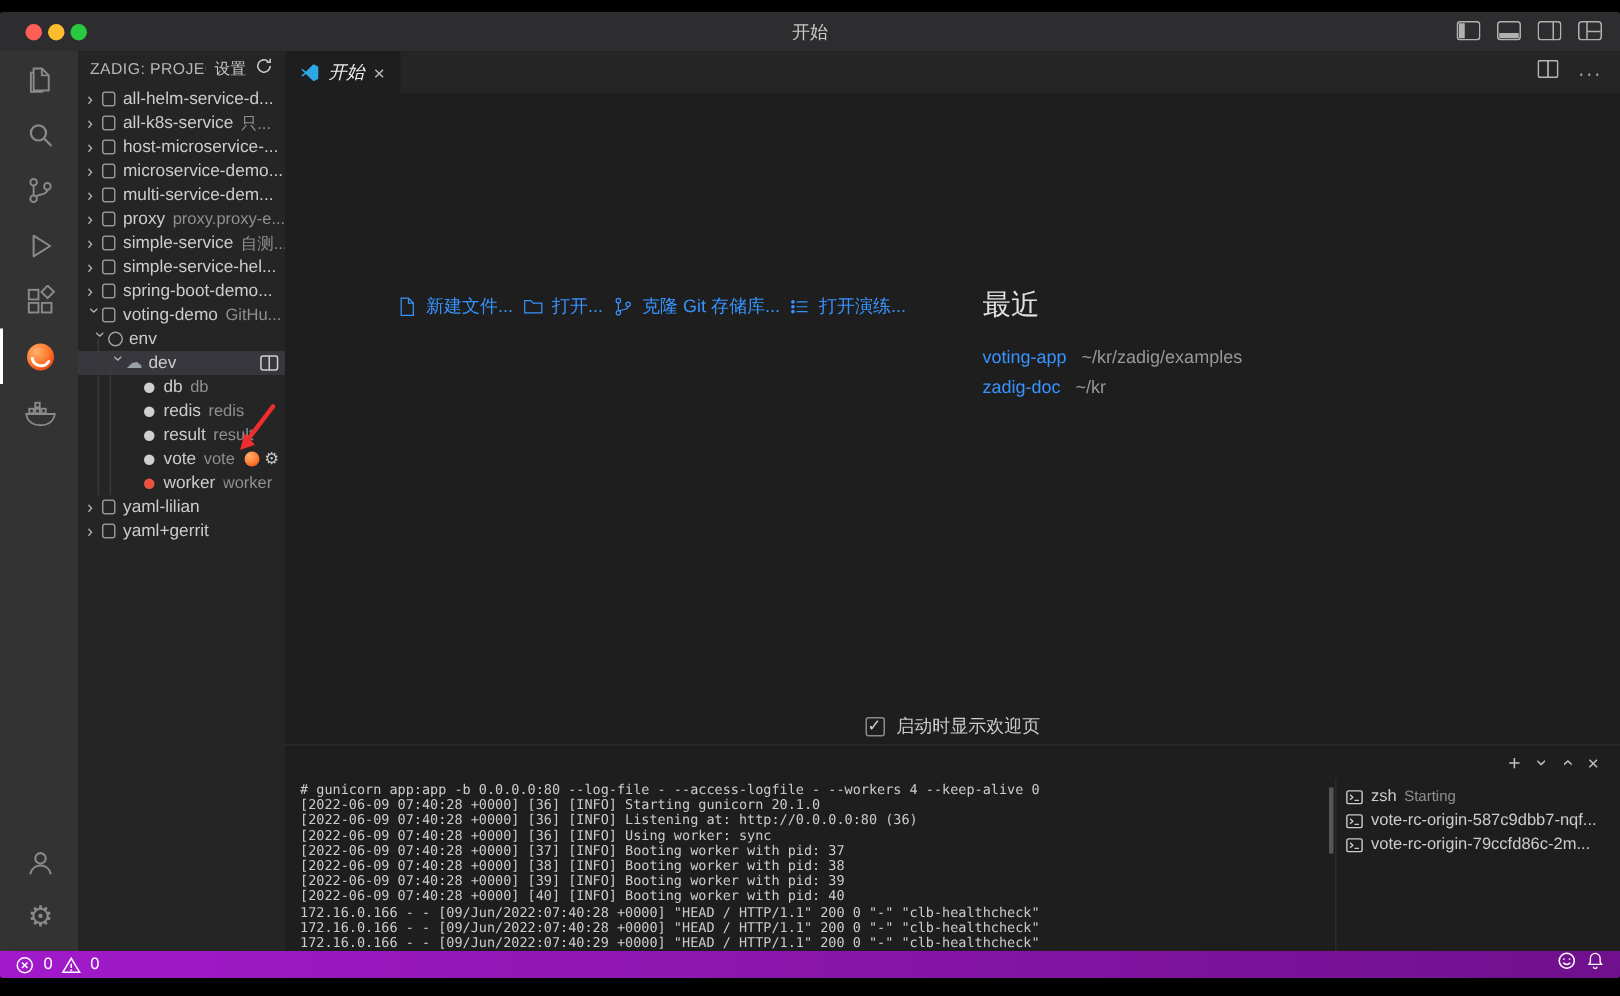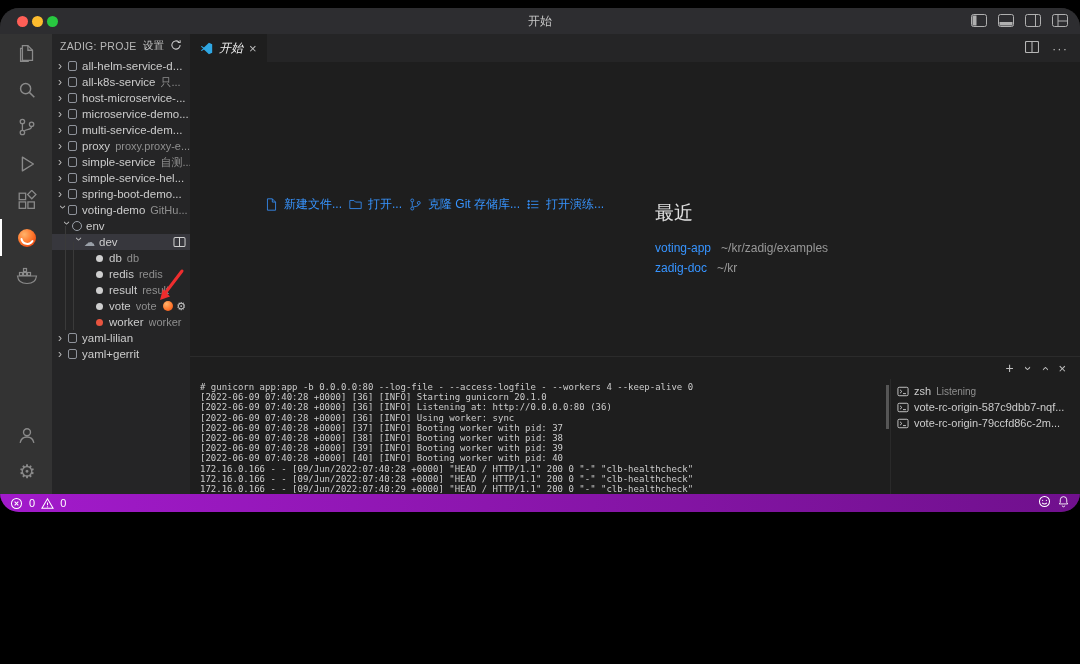--- a/index.html
+++ b/index.html
@@ -1,19 +1,19 @@
 <!DOCTYPE html>
 <html><head>
 <meta charset="utf-8">
 <style>
   *{margin:0;padding:0;box-sizing:border-box}
   html,body{width:1080px;height:664px;background:#000;overflow:hidden;
     font-family:"Liberation Sans",sans-serif;position:relative}
-  .win{position:absolute;left:0;top:8px;width:1080px;height:504px;background:#1e1e1e;
-    border-radius:19px;overflow:hidden}
+  .win{position:absolute;left:0;top:8px;width:1080px;height:644px;background:#1e1e1e;
+    border-radius:2px;overflow:hidden}
   
   .titlebar{position:absolute;left:0;top:0;right:0;height:26px;background:#2d2d30;
     display:flex;align-items:center;justify-content:center}
   .traffic{position:absolute;left:17px;top:8px;display:flex;gap:4px}
   .tl{width:11px;height:11px;border-radius:50%}
   .tl.r{background:#ff5f57}.tl.y{background:#fdbc2e}.tl.g{background:#28c840}
   .title-text{color:#c8c8c8;font-size:12px}
   .tb-icons{position:absolute;right:12px;top:6px;display:flex;gap:11px;align-items:center}
   .tb-icons svg{display:block}
   
@@ -48,21 +48,21 @@
   .guide{position:absolute;width:1px;background:#3a3a3a}
   
   .editor{position:absolute;left:190px;right:0;top:26px;bottom:18px;background:#1e1e1e}
   .tabbar{height:28px;background:#252526;display:flex;align-items:stretch}
   .tab{display:flex;align-items:center;gap:6px;padding:0 10px;background:#1e1e1e;cursor:pointer}
   .tab-label{font-size:12px;font-style:italic;color:#eeeeee}
   .tab-close{color:#bdbdbd;font-size:13px;line-height:1;cursor:pointer}
   .tabbar-icons{margin-left:auto;display:flex;align-items:center;gap:13px;padding-right:12px;color:#b6b6b6}
   .welcome{position:absolute;left:0;right:0;top:28px;bottom:138px}
   .wl-start{position:absolute;left:75px;top:134px}
-  .wl-recent{position:absolute;left:465px;top:138px}
+  .wl-recent{position:absolute;left:465px;top:128px}
   .wl-h{font-size:19px;font-weight:400;color:#e0e0e0;margin-bottom:15px}
   .wl-links{display:flex;gap:7px}
   .wl-link{display:flex;align-items:center;gap:6px;font-size:12px;color:#3794ff;cursor:pointer;text-decoration:none}
   .wl-recent-row{display:flex;align-items:center;gap:10px;margin-bottom:6px}
   .wl-name{font-size:12px;color:#3794ff;cursor:pointer}
   .wl-path{font-size:12px;color:#989898}
   .wl-check{position:absolute;left:0;right:0;top:414px;display:flex;justify-content:center;align-items:center;gap:8px}
   .cbox{width:13px;height:13px;border:1px solid #8a8a8a;border-radius:2px;color:#d6d6d6;
     font-size:11px;line-height:11px;text-align:center;cursor:pointer}
   .cbox-label{font-size:12px;color:#cccccc}
@@ -425,21 +425,21 @@
       <div class="panel-body">
         <div class="term"><div># gunicorn app:app -b 0.0.0.0:80 --log-file - --access-logfile - --workers 4 --keep-alive 0</div><div>[2022-06-09 07:40:28 +0000] [36] [INFO] Starting gunicorn 20.1.0</div><div>[2022-06-09 07:40:28 +0000] [36] [INFO] Listening at: http://0.0.0.0:80 (36)</div><div>[2022-06-09 07:40:28 +0000] [36] [INFO] Using worker: sync</div><div>[2022-06-09 07:40:28 +0000] [37] [INFO] Booting worker with pid: 37</div><div>[2022-06-09 07:40:28 +0000] [38] [INFO] Booting worker with pid: 38</div><div>[2022-06-09 07:40:28 +0000] [39] [INFO] Booting worker with pid: 39</div><div>[2022-06-09 07:40:28 +0000] [40] [INFO] Booting worker with pid: 40</div><div>172.16.0.166 - - [09/Jun/2022:07:40:28 +0000] "HEAD / HTTP/1.1" 200 0 "-" "clb-healthcheck"</div><div>172.16.0.166 - - [09/Jun/2022:07:40:28 +0000] "HEAD / HTTP/1.1" 200 0 "-" "clb-healthcheck"</div><div>172.16.0.166 - - [09/Jun/2022:07:40:29 +0000] "HEAD / HTTP/1.1" 200 0 "-" "clb-healthcheck"</div></div>
         <div class="term-scrollbar"></div>
         <div class="term-side">
           <div class="ts-row">
             <svg width="12" height="11" viewBox="0 0 14 13" fill="none" stroke="#cccccc" stroke-width="1.1">
                 <rect x="1" y="1.5" width="12" height="10" rx="1.5"></rect>
                 <path d="M3.5 4.5l2.2 2-2.2 2M7 9h3.5"></path>
               </svg>
             <span class="ts-name">zsh</span>
-            <span class="ts-desc">Listening</span>
+            <span class="ts-desc">Starting</span>
           </div>
           <div class="ts-row">
             <svg width="12" height="11" viewBox="0 0 14 13" fill="none" stroke="#cccccc" stroke-width="1.1">
                 <rect x="1" y="1.5" width="12" height="10" rx="1.5"></rect>
                 <path d="M3.5 4.5l2.2 2-2.2 2M7 9h3.5"></path>
               </svg>
             <span class="ts-name">vote-rc-origin-587c9dbb7-nqf...</span>
           </div>
           <div class="ts-row">
             <svg width="12" height="11" viewBox="0 0 14 13" fill="none" stroke="#cccccc" stroke-width="1.1">

